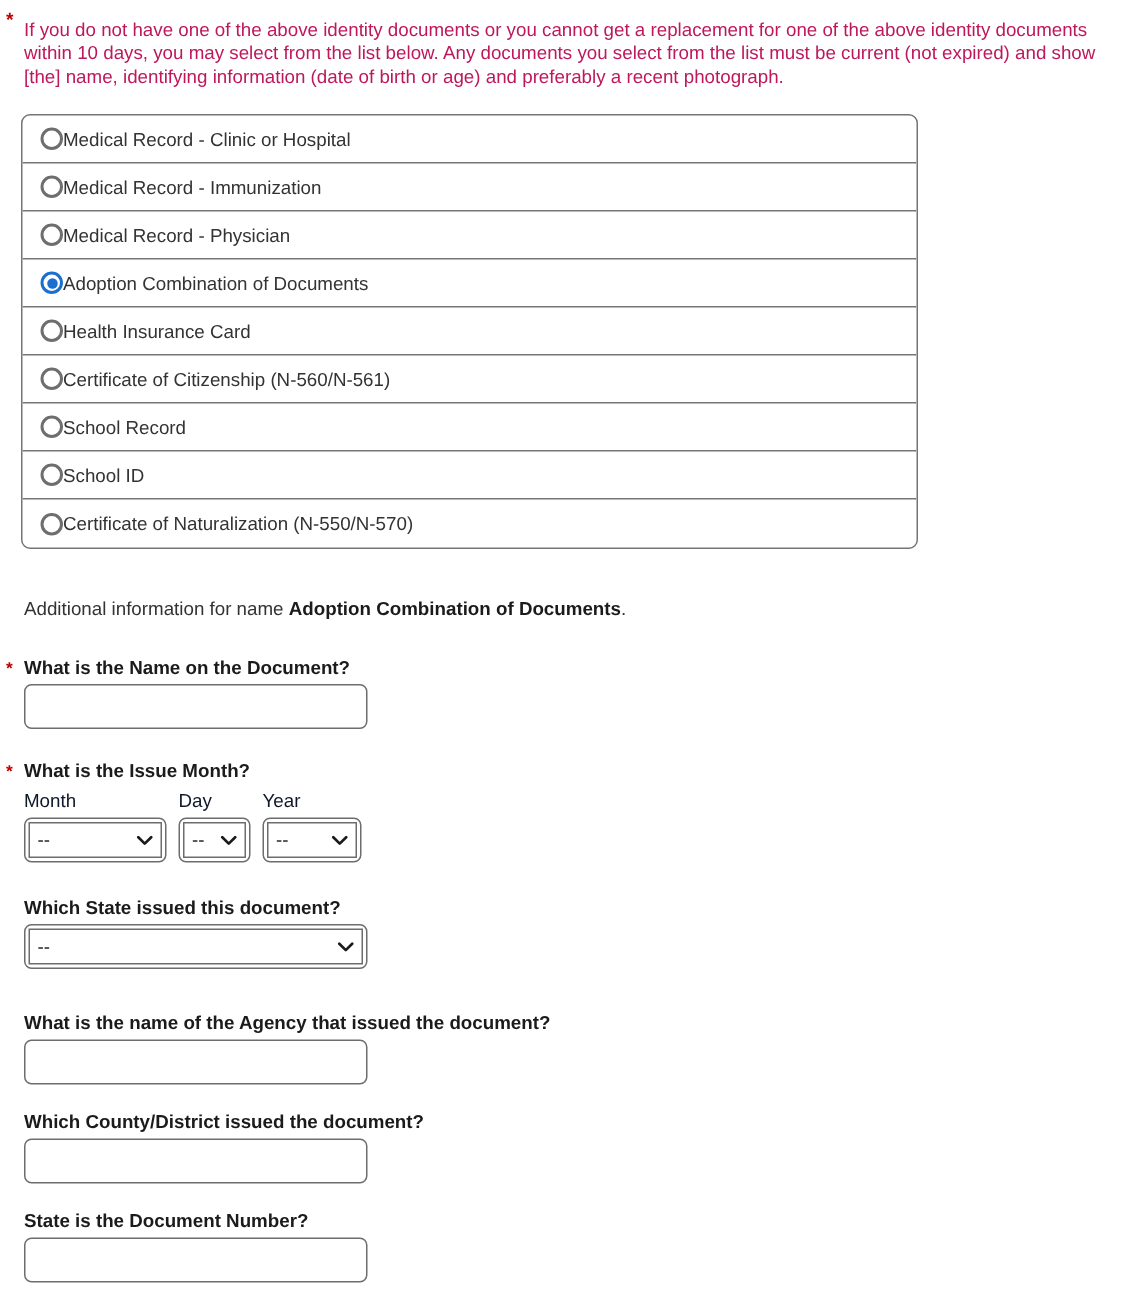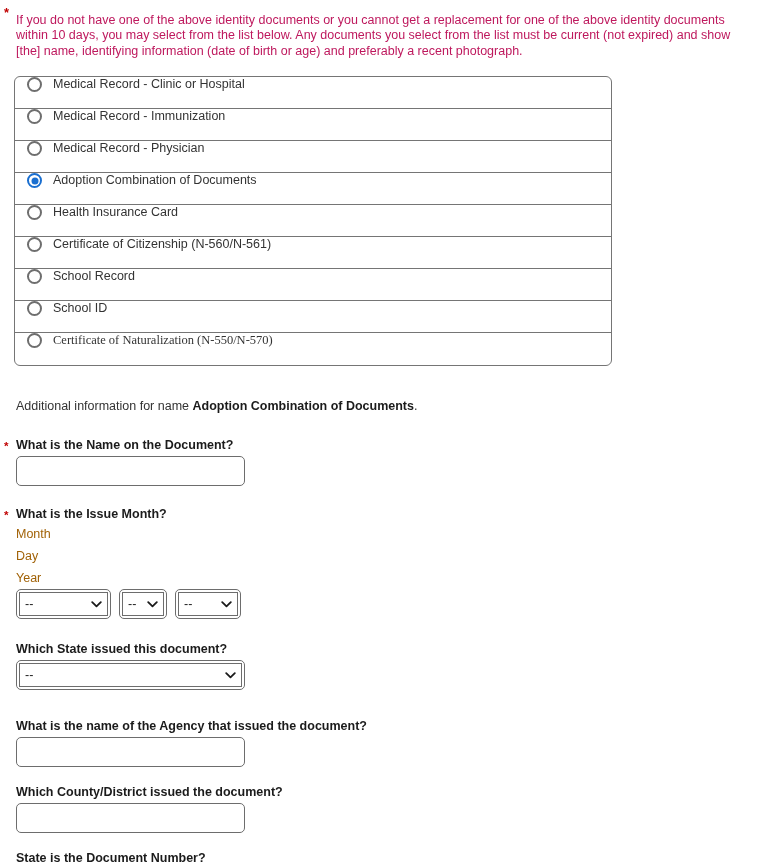--- a/index.html
+++ b/index.html
@@ -38,26 +38,26 @@
     margin-top:17px;
     margin-left:-2px;
     width:598px;
     border:1px solid var(--border-color);
     border-radius:6px;
     background:#fff;
     overflow:hidden;
   }
   .option-row{
     height:32px;
-    display:flex;
-    padding:0 12px;gap:11px;
+    display:flex;align-items:center;
+    padding:0 12px;
     border-bottom:1px solid var(--border-color);
     cursor:pointer;
   }
-  .option-row:last-child{border-bottom:none;font-family:Liberation Serif, serif;}
+  .option-row:last-child{border-bottom:none;}
   .radio{
     width:15px;height:15px;flex:0 0 15px;
     border:2px solid #6e6e6e;border-radius:50%;
     position:relative;background:#fff;
   }
   .radio.checked{border-color:var(--radio-selected-color);}
   .radio.checked::after{
     content:"";position:absolute;left:50%;top:50%;
     width:7px;height:7px;border-radius:50%;
     background:var(--radio-selected-color);
@@ -75,21 +75,21 @@
     display:inline-block;
   }
   .text-input{
     display:block;
     margin-top:4px;
     width:229px;height:30px;
     border:1px solid #6d6d6d;border-radius:5px;
     font-family:inherit;font-size:12.5px;color:#1b1b1b;
     padding:0 8px;background:#fff;outline:none;
   }
-  .sub-labels{display:flex;gap:8px;margin-top:6px;color:#a16207;flex-direction:column;}
+  .sub-labels{display:flex;gap:8px;margin-top:6px;color:#0f172a;}
   .selects-row{display:flex;gap:8px;margin-top:4px;}
   .sel-outer{
     border:1px solid #6d6d6d;border-radius:5px;
     padding:2px;background:#fff;height:30px;cursor:default;
   }
   .sel-inner{
     height:100%;
     border:1px solid #6d6d6d;
     display:flex;align-items:center;justify-content:space-between;
     padding:0 5px;background:#fff;

